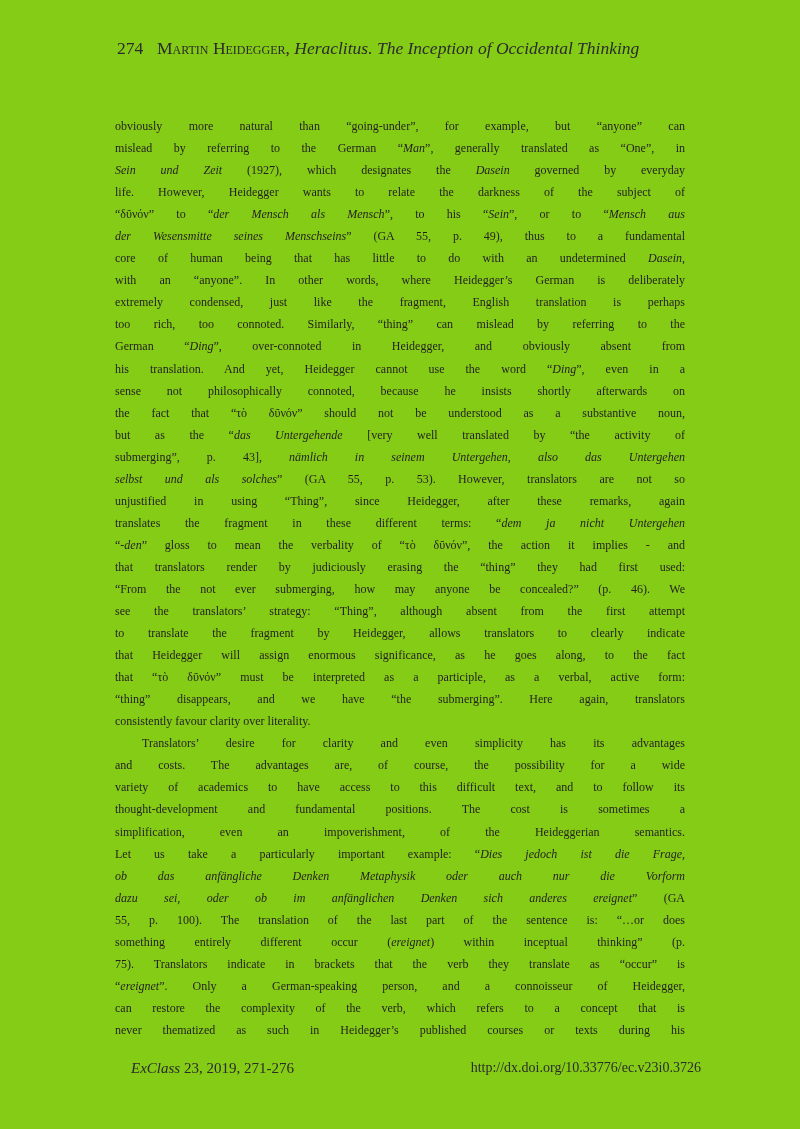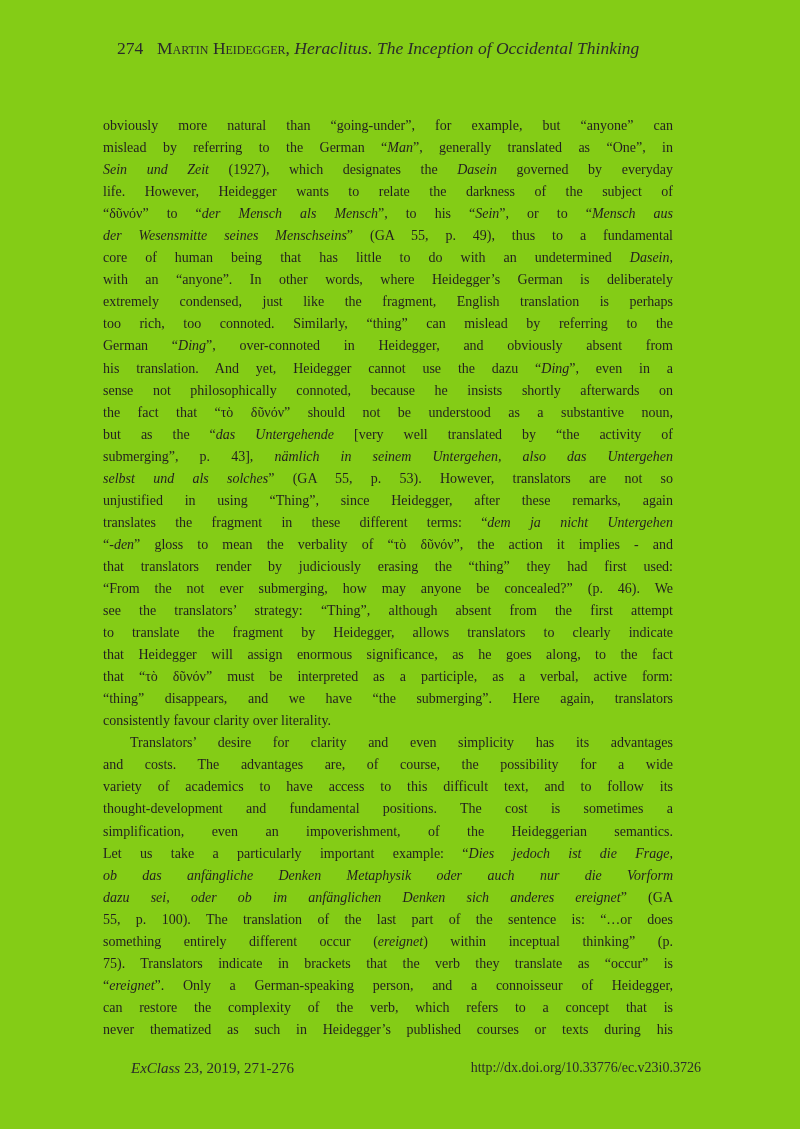--- a/index.html
+++ b/index.html
@@ -6,23 +6,23 @@
   body { width: 800px; height: 1129px; position: relative; overflow: hidden; }
   .page { position: absolute; left: 0; top: 0; width: 800px; height: 1129px; background: #84cc16; color: #231f20; }
   .running-head {
     position: absolute; left: 117px; top: 38px; width: 600px;
     font-family: "Liberation Serif", "DejaVu Serif", serif; font-size: 17.5px; color: #2b2b2b; white-space: nowrap;
   }
   .running-head .pnum { display: inline-block; width: 40px; }
   .running-head .sc { font-variant: small-caps; }
   .running-head i { font-style: italic; }
   .body-text {
-    position: absolute; left: 103px; top: 115px; width: 570px;
+    position: absolute; left: 115px; top: 115px; width: 570px;
     font-family: "Liberation Serif", "DejaVu Serif", serif;
-    font-size: 14px; line-height: 22.05px; color: #231f20;
+    font-size: 12px; line-height: 22.05px; color: #231f20;
   }
   .body-text .line { display: block; white-space: nowrap; text-align: justify; text-align-last: justify; height: 22.05px; overflow: visible; }
   .body-text .line.last { text-align-last: left; }
   .body-text .line.indent { padding-left: 27px; }
   .body-text i { font-style: italic; }
   .footer {
     position: absolute; left: 117px; top: 1060px; width: 570px; height: 24px;
     font-family: "Liberation Serif", "DejaVu Serif", serif; font-size: 15px; color: #2b2b2b; margin-left: 14px;
   }
   .footer .left { position: absolute; left: 0; top: 0; }
@@ -42,21 +42,21 @@
       <span class="line"><span>mislead by referring to the German “</span><i>Man</i><span>”, generally translated as “One”, in</span></span>
       <span class="line"><i>Sein und Zeit</i><span> (1927), which designates the </span><i>Dasein</i><span> governed by everyday</span></span>
       <span class="line"><span>life. However, Heidegger wants to relate the darkness of the subject of</span></span>
       <span class="line"><span>“δῦνόν” to “</span><i>der Mensch als Mensch</i><span>”, to his “</span><i>Sein</i><span>”, or to “</span><i>Mensch aus</i></span>
       <span class="line"><i>der Wesensmitte seines Menschseins</i><span>” (GA 55, p. 49), thus to a fundamental</span></span>
       <span class="line"><span>core of human being that has little to do with an undetermined </span><i>Dasein</i><span>,</span></span>
       <span class="line"><span>with an “anyone”. In other words, where Heidegger’s German is deliberately</span></span>
       <span class="line"><span>extremely condensed, just like the fragment, English translation is perhaps</span></span>
       <span class="line"><span>too rich, too connoted.  Similarly, “thing” can mislead by referring to the</span></span>
       <span class="line"><span>German “</span><i>Ding</i><span>”, over-connoted in Heidegger, and obviously absent from</span></span>
-      <span class="line"><span>his translation. And yet, Heidegger cannot use the dazu “</span><i>Ding</i><span>”, even in a</span></span>
+      <span class="line"><span>his translation. And yet, Heidegger cannot use the word “</span><i>Ding</i><span>”, even in a</span></span>
       <span class="line"><span>sense not philosophically connoted, because he insists shortly afterwards on</span></span>
       <span class="line"><span>the fact that “τὸ δῦνόν” should not be understood as a substantive noun,</span></span>
       <span class="line"><span>but as the “</span><i>das Untergehende</i><span> [very well translated by “the activity of</span></span>
       <span class="line"><span>submerging”, p. 43], </span><i>nämlich in seinem Untergehen, also das Untergehen</i></span>
       <span class="line"><i>selbst und als solches</i><span>” (GA 55, p. 53). However, translators are not so</span></span>
       <span class="line"><span>unjustified in using “Thing”, since Heidegger, after these remarks, again</span></span>
       <span class="line"><span>translates the fragment in these different terms: “</span><i>dem ja nicht Untergehen</i></span>
       <span class="line"><span>“-</span><i>den</i><span>” gloss to mean the verbality of “τὸ δῦνόν”, the action it implies - and</span></span>
       <span class="line"><span>that translators render by judiciously erasing the “thing” they had first used:</span></span>
       <span class="line"><span>“From the not ever submerging, how may anyone be concealed?” (p. 46). We</span></span>

